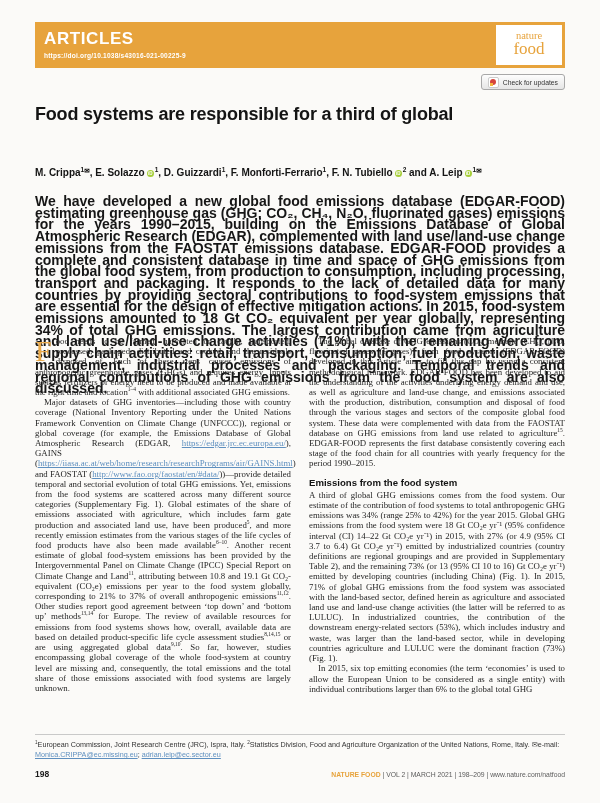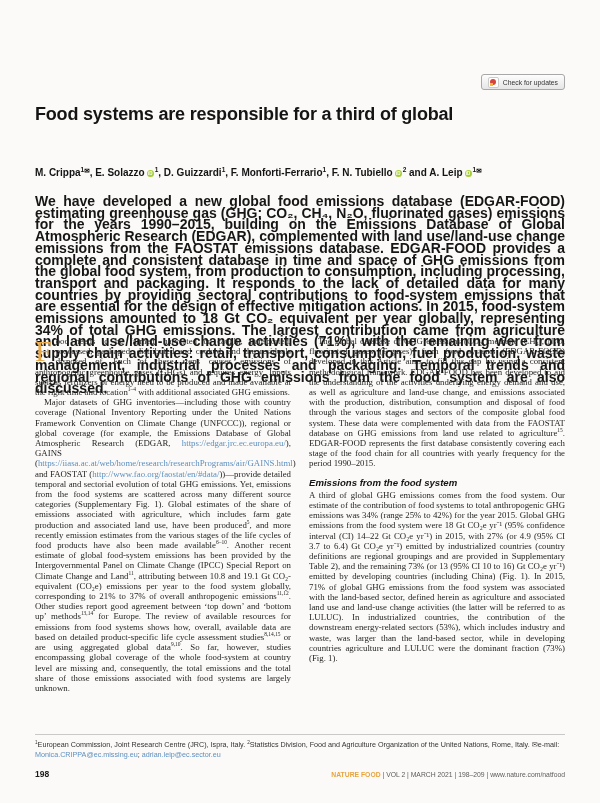--- a/index.html
+++ b/index.html
@@ -37,39 +37,47 @@
 
   
   .columns{position:absolute;left:35px;top:336px;width:530px;height:396px;display:flex;gap:18px;overflow:hidden;
            font-family:"Liberation Serif",serif;font-size:8.8px;line-height:10.2px;color:#262626;text-align:justify;}
   .col{width:256px;}
   .col p{margin:0;}
   .col p.indent{text-indent:9px;}
   .dropcap{float:left;font-size:30px;line-height:25px;padding:2px 4px 0 0;color:#e9a94a;
            font-family:"Liberation Serif",serif;font-weight:normal;}
   .sec-head{font-family:"Liberation Sans",sans-serif;font-size:9.6px;font-weight:bold;color:#141414;
-            margin:9px 0 2px 0;text-align:left;font-style:italic;}
-  .lnk{color:#5e8fbf;}
+            margin:9px 0 2px 0;text-align:left;}
+  .lnk{color:#5e8fbf;text-decoration:underline;}
   sup.ref{font-size:.62em;vertical-align:super;line-height:0;}
 
   
   .affil{position:absolute;left:35px;top:734px;width:530px;border-top:1px solid #c9c9c9;padding-top:5px;
          font-size:7.2px;line-height:10px;color:#333;}
   .affil sup.ref{font-size:.65em;}
   .footer{position:absolute;left:35px;right:35px;top:769px;display:flex;justify-content:space-between;
           align-items:baseline;}
   .pageno{font-size:8.5px;font-weight:bold;color:#1c1c1c;}
   .journal-line{font-size:6.8px;color:#5c5c5c;}
   .journal-line .brand{color:#e7a33c;font-weight:bold;}
 </style>
 </head>
 <body>
 
 <div class="page">
 
+  <div class="banner">
+    <div class="kicker">ARTICLES</div>
+    <div class="doi">https://doi.org/10.1038/s43016-021-00225-9</div>
+    <div class="brandbox">
+      <span class="brand-top">nature</span>
+      <span class="brand-bottom">food</span>
+    </div>
+  </div>
 
   <div class="check-badge">
     <span class="cm-icon"></span>
     <span>Check for updates</span>
   </div>
 
   <div class="title">
     <div>Food systems are responsible for a third of global</div>
   </div>
 
@@ -79,20 +87,21 @@
 
   <div class="columns">
     <div class="col">
       <p><span class="dropcap">F</span><span>ood needs to be farmed, harvested or caught, transported, processed, packaged, distributed and cooked, and the residuals disposed of. Each of these steps causes emissions of anthropogenic greenhouse gases (GHGs) and requires energy. Inputs such as fertilizers or energy need to be produced and made available at the right time and location<sup class="ref">1–4</sup> with additional associated GHG emissions.</span></p>
       <p class="indent">Major datasets of GHG inventories—including those with country coverage (National Inventory Reporting under the United Nations Framework Convention on Climate Change (UNFCCC)), regional or global coverage (for example, the Emissions Database of Global Atmospheric Research (EDGAR, <span class="lnk">https://edgar.jrc.ec.europa.eu/</span>), GAINS (<span class="lnk">https://iiasa.ac.at/web/home/research/researchPrograms/air/GAINS.html</span>) and FAOSTAT (<span class="lnk">http://www.fao.org/faostat/en/#data/</span>))—provide detailed temporal and sectorial evolution of total GHG emissions. Yet, emissions from the food systems are scattered across many different source categories (Supplementary Fig. 1). Global estimates of the share of emissions associated with agriculture, which includes farm gate production and associated land use, have been produced<sup class="ref">5</sup>, and more recently emission estimates from the various stages of the life cycles of food products have also been made available<sup class="ref">6–10</sup>. Another recent estimate of global food-system emissions has been provided by the Intergovernmental Panel on Climate Change (IPCC) Special Report on Climate Change and Land<sup class="ref">11</sup>, attributing between 10.8 and 19.1 Gt CO₂-equivalent (CO₂e) emissions per year to the food system globally, corresponding to 21% to 37% of overall anthropogenic emissions<sup class="ref">11,12</sup>. Other studies report good agreement between ‘top down’ and ‘bottom up’ methods<sup class="ref">13,14</sup> for Europe. The review of available resources for emissions from food systems shows how, overall, available data are based on detailed product-specific life cycle assessment studies<sup class="ref">8,14,15</sup> or are using aggregated global data<sup class="ref">9,10</sup>. So far, however, studies encompassing global coverage of the whole food-system at country level are missing and, consequently, the total emissions and the total share of those emissions associated with food systems are largely unknown.</p>
     </div>
     <div class="col">
       <p class="indent">The global database of GHG emissions (CO₂, methane (CH₄), N₂O, fluorinated gases (F-gases)) from food systems (EDGAR-FOOD) developed in this Article aims to fill this gap by using a consistent methodological framework. EDGAR-FOOD has been developed to aid the understanding of the activities underlying energy demand and use, as well as agriculture and land-use change, and emissions associated with the production, distribution, consumption and disposal of food through the various stages and sectors of the composite global food system. These data were complemented with data from the FAOSTAT database on GHG emissions from land use related to agriculture<sup class="ref">15</sup>. EDGAR-FOOD represents the first database consistently covering each stage of the food chain for all countries with yearly frequency for the period 1990–2015.</p>
       <div class="sec-head">Emissions from the food system</div>
       <p>A third of global GHG emissions comes from the food system. Our estimate of the contribution of food systems to total anthropogenic GHG emissions was 34% (range 25% to 42%) for the year 2015. Global GHG emissions from the food system were 18 Gt CO₂e yr⁻¹ (95% confidence interval (CI) 14–22 Gt CO₂e yr⁻¹) in 2015, with 27% (or 4.9 (95% CI 3.7 to 6.4) Gt CO₂e yr⁻¹) emitted by industrialized countries (country definitions are regional groupings and are provided in Supplementary Table 2), and the remaining 73% (or 13 (95% CI 10 to 16) Gt CO₂e yr⁻¹) emitted by developing countries (including China) (Fig. 1). In 2015, 71% of global GHG emissions from the food system was associated with the land-based sector, defined herein as agriculture and associated land use and land-use change activities (the latter will be referred to as LULUC). In industrialized countries, the contribution of the downstream energy-related sectors (53%), which includes industry and waste, was larger than the land-based sector, while in developing countries agriculture and LULUC were the dominant fraction (73%) (Fig. 1).</p>
+      <p class="indent">In 2015, six top emitting economies (the term ‘economies’ is used to allow the European Union to be considered as a single entity) with individual contributions larger than 6% to the global total GHG</p>
     </div>
   </div>
 
   <div class="affil"><sup class="ref">1</sup>European Commission, Joint Research Centre (JRC), Ispra, Italy. <sup class="ref">2</sup>Statistics Division, Food and Agriculture Organization of the United Nations, Rome, Italy. ✉e-mail: <span class="lnk">Monica.CRIPPA@ec.missing.eu</span>; <span class="lnk">adrian.leip@ec.sector.eu</span></div>
 
   <div class="footer">
     <span class="pageno">198</span>
     <span class="journal-line"><span class="brand">NATURE FOOD</span><span> | VOL 2 | MARCH 2021 | 198–209 | </span><span>www.nature.com/natfood</span></span>
   </div>
 

